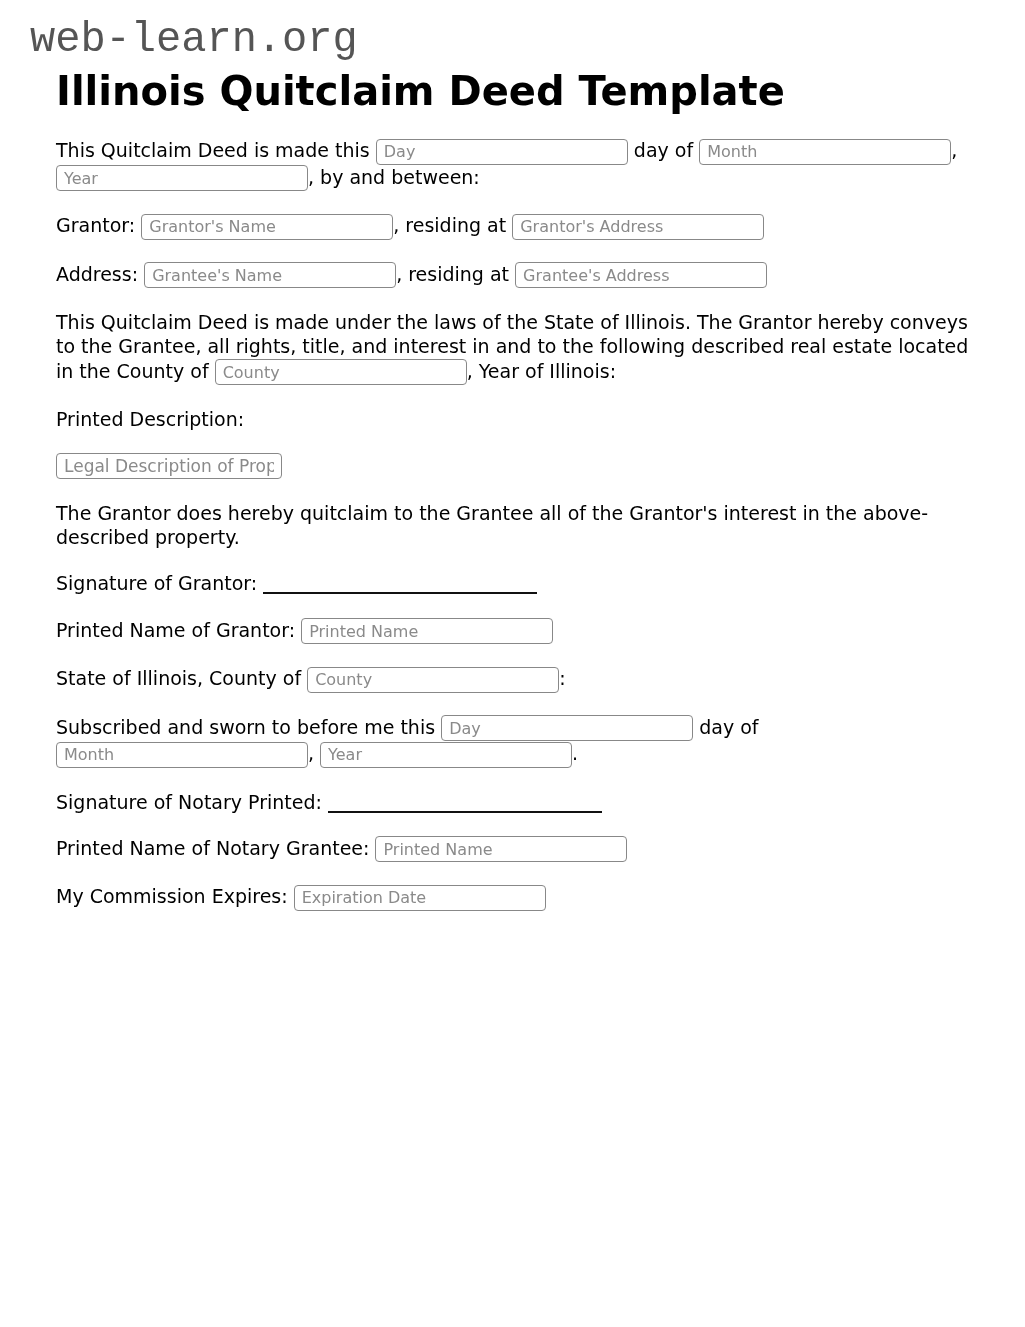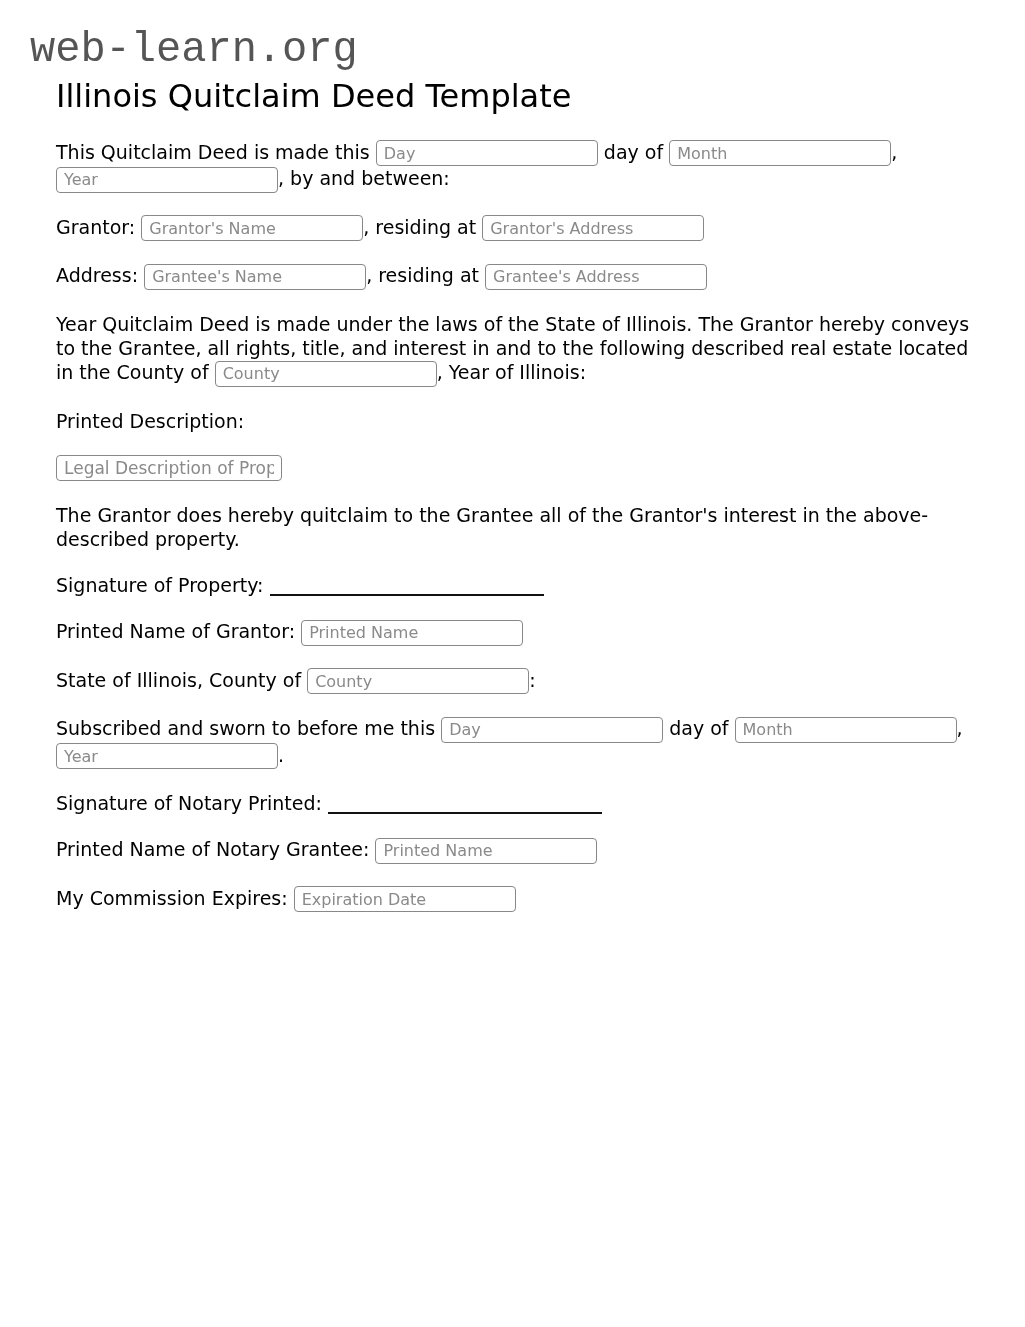--- a/index.html
+++ b/index.html
@@ -4,48 +4,48 @@
 <style>
   html, body {
     margin: 0;
     padding: 0;
     background: #ffffff;
     color: #000000;
     font-family: "DejaVu Sans", sans-serif;
     font-size: 19px;
   }
   .page {
-    padding: 26px 20px 60px 56px;
+    padding: 16px 20px 60px 56px;
     width: 915px;
     max-width: 915px;
   }
   .logo {
     font-family: "Liberation Mono", "DejaVu Sans Mono", monospace;
     font-size: 42px;
     line-height: 1.15;
     color: #555555;
     margin-left: -26px;
     white-space: nowrap;
   }
   h1.title {
-    font-size: 32px;
+    font-size: 40px;
     line-height: 1.05;
-    font-weight: normal;
+    font-weight: bold;
     margin: 6px 0 26px 0;
     color: #000000;
   }
   p.row {
     margin: 22px 0;
     line-height: 1.27;
   }
   strong { font-weight: normal; }
   .field {
     font-family: "DejaVu Sans", sans-serif;
     font-size: 16px;
-    width: 222px;
+    width: 252px;
     height: 26px;
     box-sizing: border-box;
     border: 1px solid #888888;
     border-radius: 4px;
     padding: 1px 7px;
     color: #222222;
     background: #ffffff;
     vertical-align: baseline;
     margin: 0;
   }
@@ -88,37 +88,37 @@
     <input type="text" class="field" placeholder="Grantor's Address" style="">
   </p>
 
   <p class="row">
     <strong>Address:</strong>
     <input type="text" class="field" placeholder="Grantee's Name" style=""><span>, residing at</span>
     <input type="text" class="field" placeholder="Grantee's Address" style="">
   </p>
 
   <p class="row">
-    <span>Year Quitclaim Deed is made under the laws of the State of Illinois. The Grantor hereby conveys to the Grantee, all rights, title, and interest in and to the following described real estate located in the County of</span>
+    <span>This Quitclaim Deed is made under the laws of the State of Illinois. The Grantor hereby conveys to the Grantee, all rights, title, and interest in and to the following described real estate located in the County of</span>
     <input type="text" class="field" placeholder="County" style=""><span>, Year of Illinois:</span>
   </p>
 
   <p class="row">
     <strong>Printed Description:</strong>
   </p>
 
   <p class="row">
     <input type="text" class="field field--desc" placeholder="Legal Description of Property" style="">
   </p>
 
   <p class="row">The Grantor does hereby quitclaim to the Grantee all of the Grantor's interest in the above-described property.</p>
 
 
   <p class="row">
-    <strong>Signature of Property:</strong>
+    <strong>Signature of Grantor:</strong>
     <span class="sig-line"></span>
   </p>
 
   <p class="row">
     <strong>Printed Name of Grantor:</strong>
     <input type="text" class="field" placeholder="Printed Name" style="">
   </p>
 
   <p class="row">
     <span>State of Illinois, County of</span>

